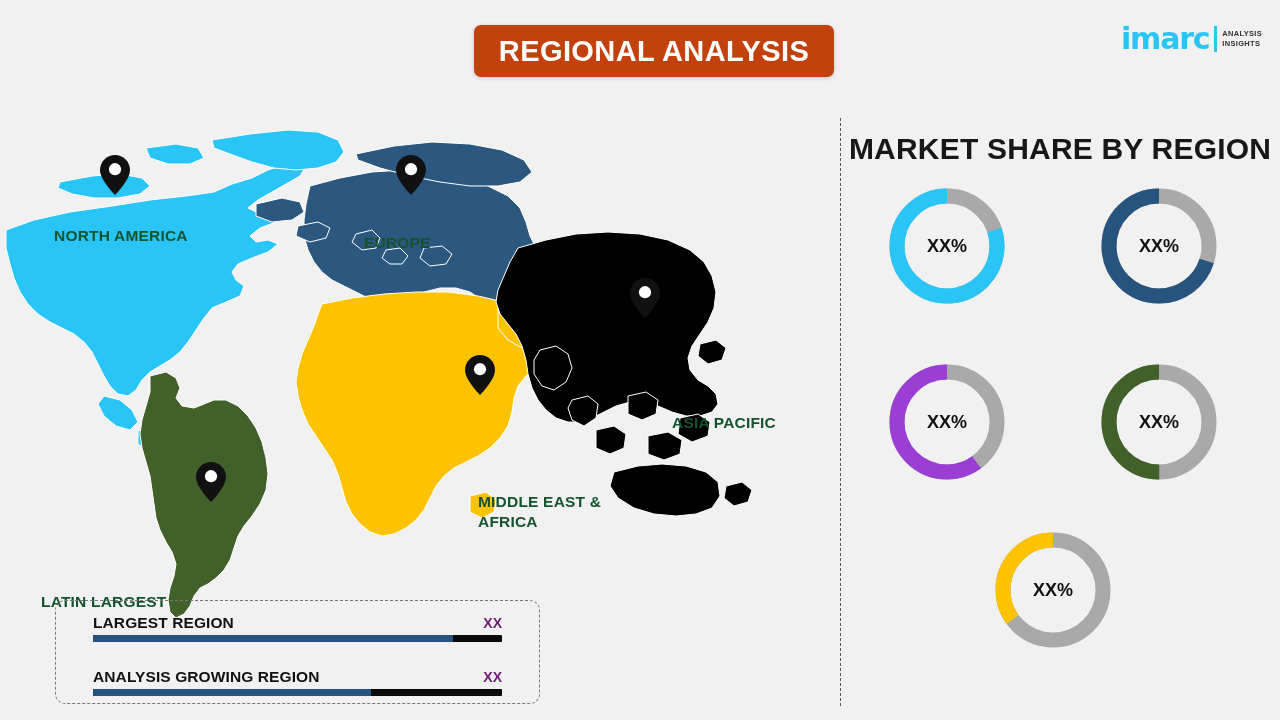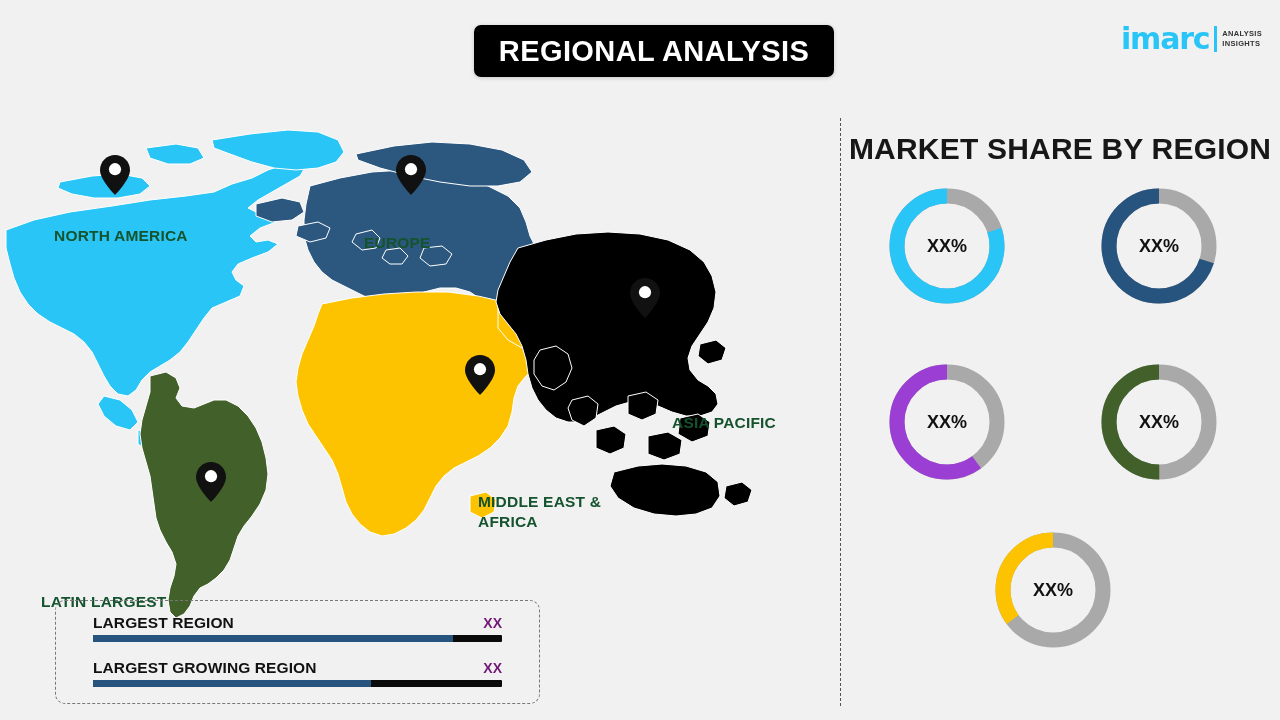--- a/index.html
+++ b/index.html
@@ -8,21 +8,21 @@
     background:#f1f1f1;
     font-family:"Liberation Sans", sans-serif;
     position:relative;
     overflow:hidden;
   }
 
   
   #title-banner {
     position:absolute; left:474px; top:25px;
     width:360px; height:52px;
-    background:#000000;
+    background:#c2410c;
     border-radius:7px;
     display:flex; align-items:center; justify-content:center;
     box-shadow:0 1px 4px rgba(0,0,0,.18);
   }
   #title-banner span {
     color:#ffffff;
     font-size:29px;
     font-weight:bold;
     letter-spacing:.4px;
   }
@@ -72,21 +72,21 @@
   .map-pin { position:absolute; }
 
   
   #legend-box {
     position:absolute; left:55px; top:600px;
     width:485px; height:104px;
     border:1.5px dashed #777;
     border-radius:10px;
     padding:13px 37px 10px 37px;
   }
-  .legend-row { position:relative; margin-bottom:17px; }
+  .legend-row { position:relative; margin-bottom:26px; }
   .legend-row:last-child { margin-bottom:0; }
   .legend-head {
     display:flex; align-items:baseline; justify-content:space-between;
     margin-bottom:3px;
   }
   .legend-name {
     font-size:15.5px; font-weight:bold; color:#111; letter-spacing:.1px;
   }
   .legend-value {
     font-size:14px; font-weight:bold; color:#701a75;
@@ -214,21 +214,21 @@
     <div class="legend-head">
       <span class="legend-name">LARGEST REGION</span>
       <span class="legend-value">XX</span>
     </div>
     <div class="legend-track">
       <div class="legend-fill" id="fill-0" style="width: 88%; background: rgb(39, 83, 127);"></div>
     </div>
   </div>
   <div class="legend-row">
     <div class="legend-head">
-      <span class="legend-name">LARGEST GROWING REGION</span>
+      <span class="legend-name">ANALYSIS GROWING REGION</span>
       <span class="legend-value">XX</span>
     </div>
     <div class="legend-track">
       <div class="legend-fill" id="fill-1" style="width: 68%; background: rgb(39, 83, 127);"></div>
     </div>
   </div>
 </div>
 
 <div id="charts-title">MARKET SHARE BY REGION</div>
 <div id="donut-grid">

